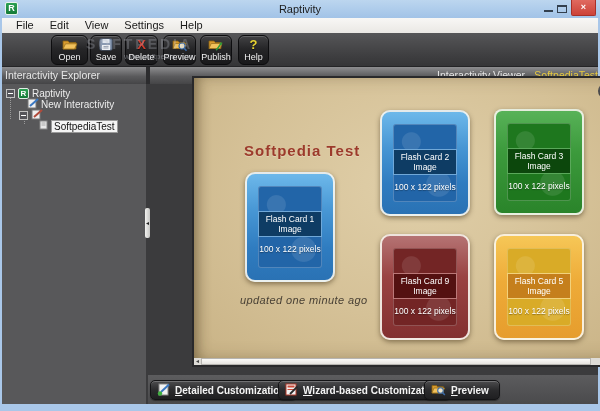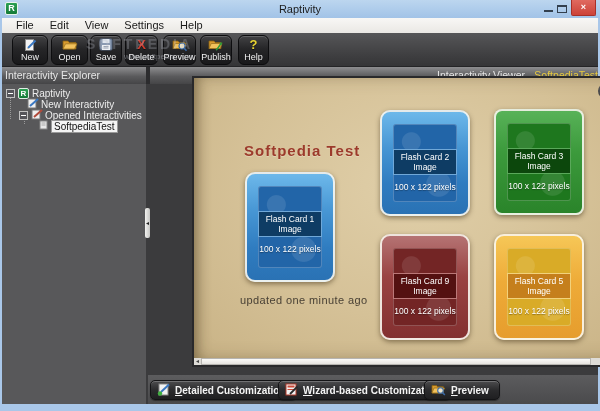--- a/index.html
+++ b/index.html
@@ -68,21 +68,21 @@
   
   .viewer-box{position:absolute;left:150px;top:76px;width:448px;height:291px;background:#29292b;margin-left:42px;}
   .viewer-content{position:absolute;left:2px;top:2px;width:437px;height:280px;
     background:radial-gradient(ellipse at 50% 38%,#e0cfa9 0%,#d5c197 55%,#c9b386 100%);
     box-shadow:inset 10px 0 14px -8px rgba(60,45,20,.5), inset 0 0 18px rgba(60,45,20,.18);
     overflow:hidden;}
   .speaker{position:absolute;left:404px;top:5px;width:16px;height:16px;border-radius:50%;
     background:radial-gradient(circle at 35% 30%,#5a5a5c,#323234);display:flex;align-items:center;justify-content:center;}
   .viewer-title{position:absolute;left:50px;top:64px;font-size:15px;font-weight:bold;
     color:#9c3a2b;letter-spacing:1px;text-shadow:0 1px 0 rgba(255,255,255,.25);}
-  .updated{position:absolute;left:46px;top:216px;font-size:11px;color:#494135;letter-spacing:.4px;}
+  .updated{position:absolute;left:46px;top:216px;font-size:11px;color:#494135;letter-spacing:.4px;font-style:italic;}
   
   .flash-card{position:absolute;width:90px;height:106px;border-radius:10px;
     border:2px solid rgba(250,247,240,.9);box-shadow:0 2px 5px rgba(55,40,15,.5);}
   .fc-inner{position:absolute;left:11px;right:11px;top:12px;bottom:12px;border-radius:3px;
     border:1px solid rgba(255,255,255,.22);
     background-image:radial-gradient(circle at 28% 22%, rgba(255,255,255,.10) 0 9px, transparent 10px),
                      radial-gradient(circle at 72% 78%, rgba(255,255,255,.10) 0 12px, transparent 13px);}
   .fc-label{position:absolute;left:50%;transform:translateX(-50%);top:24px;width:64px;
     font-size:8.5px;line-height:10px;color:#fff;text-align:center;padding:2px 1px;}
   .fc-size{position:absolute;left:0;right:0;top:57px;font-size:8.5px;color:#fff;text-align:center;
@@ -142,30 +142,20 @@
 
   <div class="menubar">
     <span class="menu-item">File</span>
     <span class="menu-item">Edit</span>
     <span class="menu-item">View</span>
     <span class="menu-item">Settings</span>
     <span class="menu-item">Help</span>
   </div>
 
   <div class="toolbar">
-    <div class="tool-btn" style="left:10px;width:36px;">
-      <span class="ticon">
-        <svg width="15" height="14" viewBox="0 0 15 14">
-            <rect x="2.5" y="1.5" width="8" height="11" fill="#f4f4f4" stroke="#8a8a8a"></rect>
-            <path d="M5 10 L12.5 2.5" stroke="#3a78c2" stroke-width="2"></path>
-            <path d="M4.2 11.2 L5.6 10.4 L4.8 9.6 Z" fill="#d8b06a"></path>
-          </svg>
-      </span>
-      <span class="tlabel">New</span>
-    </div>
     <div class="tool-btn" style="left:49px;width:37px;">
       <span class="ticon">
         <svg width="16" height="13" viewBox="0 0 16 13">
             <path d="M1 3 h5 l1.2 1.5 H14 V11 H1 Z" fill="#d89a2e" stroke="#8a6212" stroke-width=".8"></path>
             <path d="M1 11 L3.5 5.8 H15 L12.5 11 Z" fill="#f2c25c" stroke="#9a7220" stroke-width=".8"></path>
           </svg>
       </span>
       <span class="tlabel">Open</span>
     </div>
     <div class="tool-btn" style="left:88px;width:32px;">
@@ -240,21 +230,20 @@
       <span style="position:absolute;left:39px;">New Interactivity</span>
     </div>
     <div class="tree-row" style="left:0;top:25px;width:144px;">
       <span class="expander" style="left:17px;"></span>
       <span style="position:absolute;left:29px;">
         <svg width="12" height="11" viewBox="0 0 12 11">
             <rect x="1" y="1" width="8" height="9" fill="#f0f0f0" stroke="#777"></rect>
             <path d="M3 8 L11 1" stroke="#b24a3a" stroke-width="2"></path>
           </svg>
       </span>
-      <span style="position:absolute;left:43px;">Opened Interactivities</span>
     </div>
     <div class="tree-row" style="left:0;top:36px;width:144px;">
       <span style="position:absolute;left:37px;">
         <svg width="9" height="10" viewBox="0 0 9 10">
             <rect x="1" y="1" width="7" height="8" fill="#e8e8e8" stroke="#888"></rect>
             <line x1="2.5" y1="3" x2="6.5" y2="3" stroke="#aaa"></line>
             <line x1="2.5" y1="5" x2="6.5" y2="5" stroke="#aaa"></line>
           </svg>
       </span>
       <span class="selected-label" style="position:absolute;left:49px;">SoftpediaTest</span>

